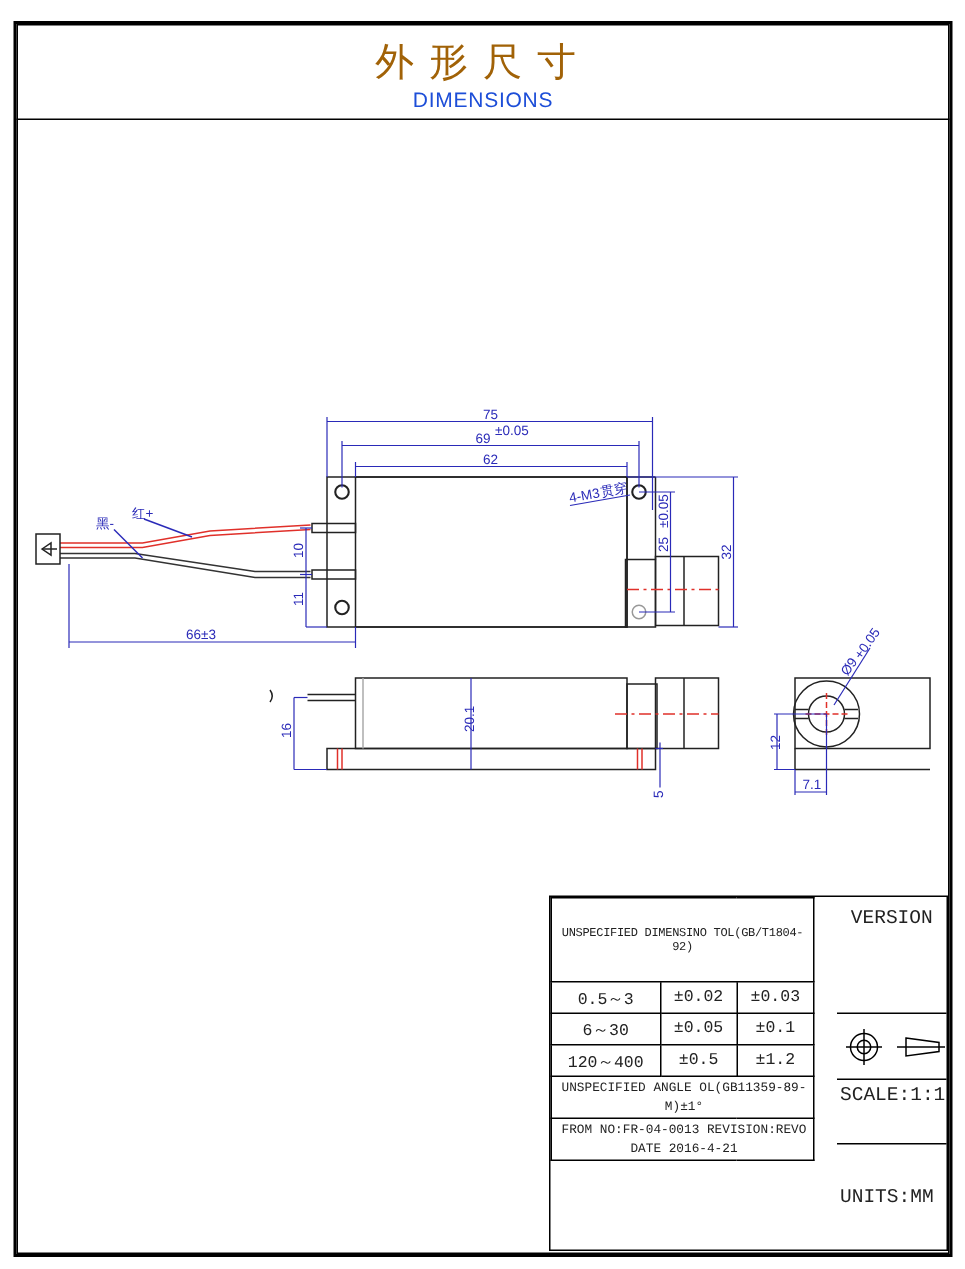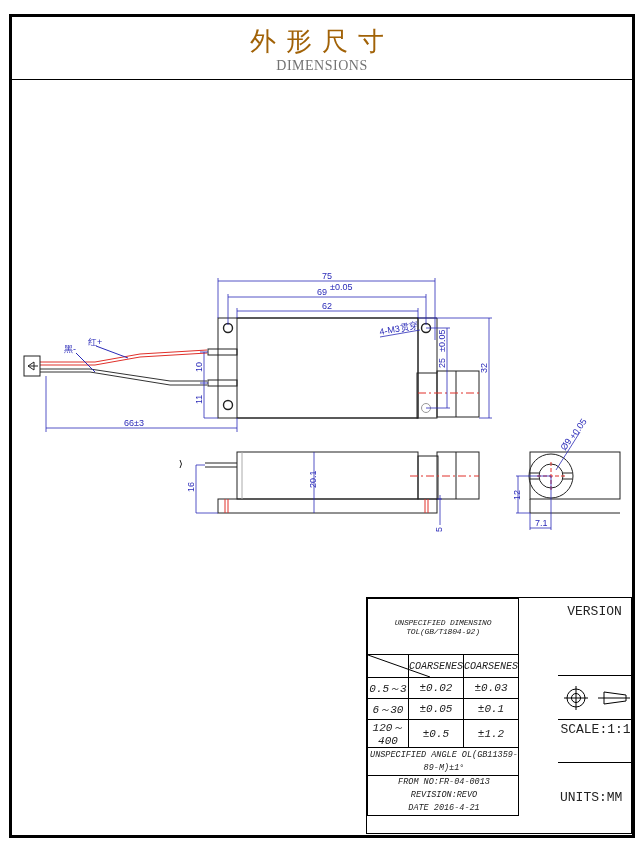--- a/index.html
+++ b/index.html
@@ -1,25 +1,25 @@
 <!DOCTYPE html>
 <html><head>
 <meta charset="utf-8">
 <style>
   html,body{margin:0;padding:0;background:#fff;}
   body{width:643px;height:846px;position:relative;overflow:hidden;font-family:"Liberation Serif","DejaVu Serif",serif;}
   .frame{position:absolute;left:9px;top:14px;width:626px;height:824px;border:2px solid #000;box-sizing:border-box;}
   .frame-inner{position:absolute;left:11px;top:16px;width:622px;height:820px;border:1px solid #000;box-sizing:border-box;}
   .header{position:absolute;left:11px;top:16px;width:622px;height:64px;border-bottom:1px solid #000;box-sizing:border-box;text-align:center;}
   .title-cn{position:absolute;left:0;right:0;top:8px;font-size:26px;letter-spacing:10px;color:#a16207;font-family:"DejaVu Sans",sans-serif;}
-  .title-en{position:absolute;left:0;right:0;top:42px;font-size:14px;color:#737373;font-family:Liberation Serif, serif;letter-spacing:0.5px;}
+  .title-en{position:absolute;left:0;right:0;top:42px;font-size:14px;color:#1d4ed8;font-family:Liberation Sans, sans-serif;letter-spacing:0.5px;}
   svg.drawing{position:absolute;left:0;top:0;}
   .dim{font-family:"Liberation Sans",sans-serif;font-size:9px;fill:#2a2ab8;}
   .tblock{position:absolute;left:366px;top:597px;width:266px;height:237px;border:1px solid #000;box-sizing:border-box;font-family:"Liberation Mono","DejaVu Sans Mono",monospace;color:#222;}
-  table.tol{position:absolute;left:0;top:0;border-collapse:collapse;width:152px;font-style:italic;}
+  table.tol{position:absolute;left:0;top:0;border-collapse:collapse;width:176px;}
   table.tol td{border:1px solid #000;font-size:11px;text-align:center;padding:0;height:20px;}
   .hdr-cell{height:55px !important;font-size:8px !important;letter-spacing:-0.2px;}
   .small{font-size:8.5px !important;text-align:right;padding-left:2px !important;line-height:13px;}
   .right-col{position:absolute;left:191px;top:0;width:73px;height:235px;}
   .rc{position:absolute;left:0;width:73px;font-size:12px;box-sizing:border-box;}
 </style>
 </head>
 <body>
 
 <div class="frame"></div>
@@ -173,29 +173,20 @@
   <text x="535" y="526" class="dim">7.1</text>
 </svg>
 
 <div class="tblock">
   <table class="tol">
     <tbody>
         <tr>
       <td colspan="3" class="hdr-cell">UNSPECIFIED DIMENSINO TOL(GB/T1804-92)</td>
     </tr>
     <tr>
-      <td style="width:62px;height:22px;position:relative;">
-        <svg width="62" height="22" style="position:absolute;left:0;top:0;">
-              <line x1="0" y1="0" x2="62" y2="22" stroke="#000"></line>
-            </svg>
-      </td>
-      <td style="font-size:10px;">COARSENES</td>
-      <td style="font-size:10px;">COARSENES</td>
-    </tr>
-    <tr>
       <td>0.5～3</td>
       <td>±0.02</td>
       <td>±0.03</td>
     </tr>
     <tr>
       <td>6～30</td>
       <td>±0.05</td>
       <td>±0.1</td>
     </tr>
     <tr>
@@ -219,16 +210,16 @@
     <div class="rc" style="top:78px;height:44px;border-bottom:1px solid #000;">
       <svg width="73" height="44">
         <circle cx="18" cy="22" r="9" stroke="#000" fill="none"></circle>
         <circle cx="18" cy="22" r="4.5" stroke="#000" fill="none"></circle>
         <line x1="6" y1="22" x2="30" y2="22" stroke="#000"></line>
         <line x1="18" y1="10" x2="18" y2="34" stroke="#000"></line>
         <path d="M46 16 L68 19 L68 25 L46 28 Z" stroke="#000" fill="none"></path>
         <line x1="40" y1="22" x2="72" y2="22" stroke="#000"></line>
       </svg>
     </div>
-    <div class="rc" style="top:122px;height:43px;border-bottom:1px solid #000;padding-left:2px;line-height:20px;font-size:13px;text-align:center;">SCALE:1:1</div>
+    <div class="rc" style="top:122px;height:43px;border-bottom:1px solid #000;padding-left:2px;line-height:20px;font-size:13px;">SCALE:1:1</div>
     <div class="rc" style="top:165px;height:70px;padding-left:2px;line-height:70px;font-size:13px;">UNITS:MM</div>
   </div>
 </div>
 
 </body></html>

